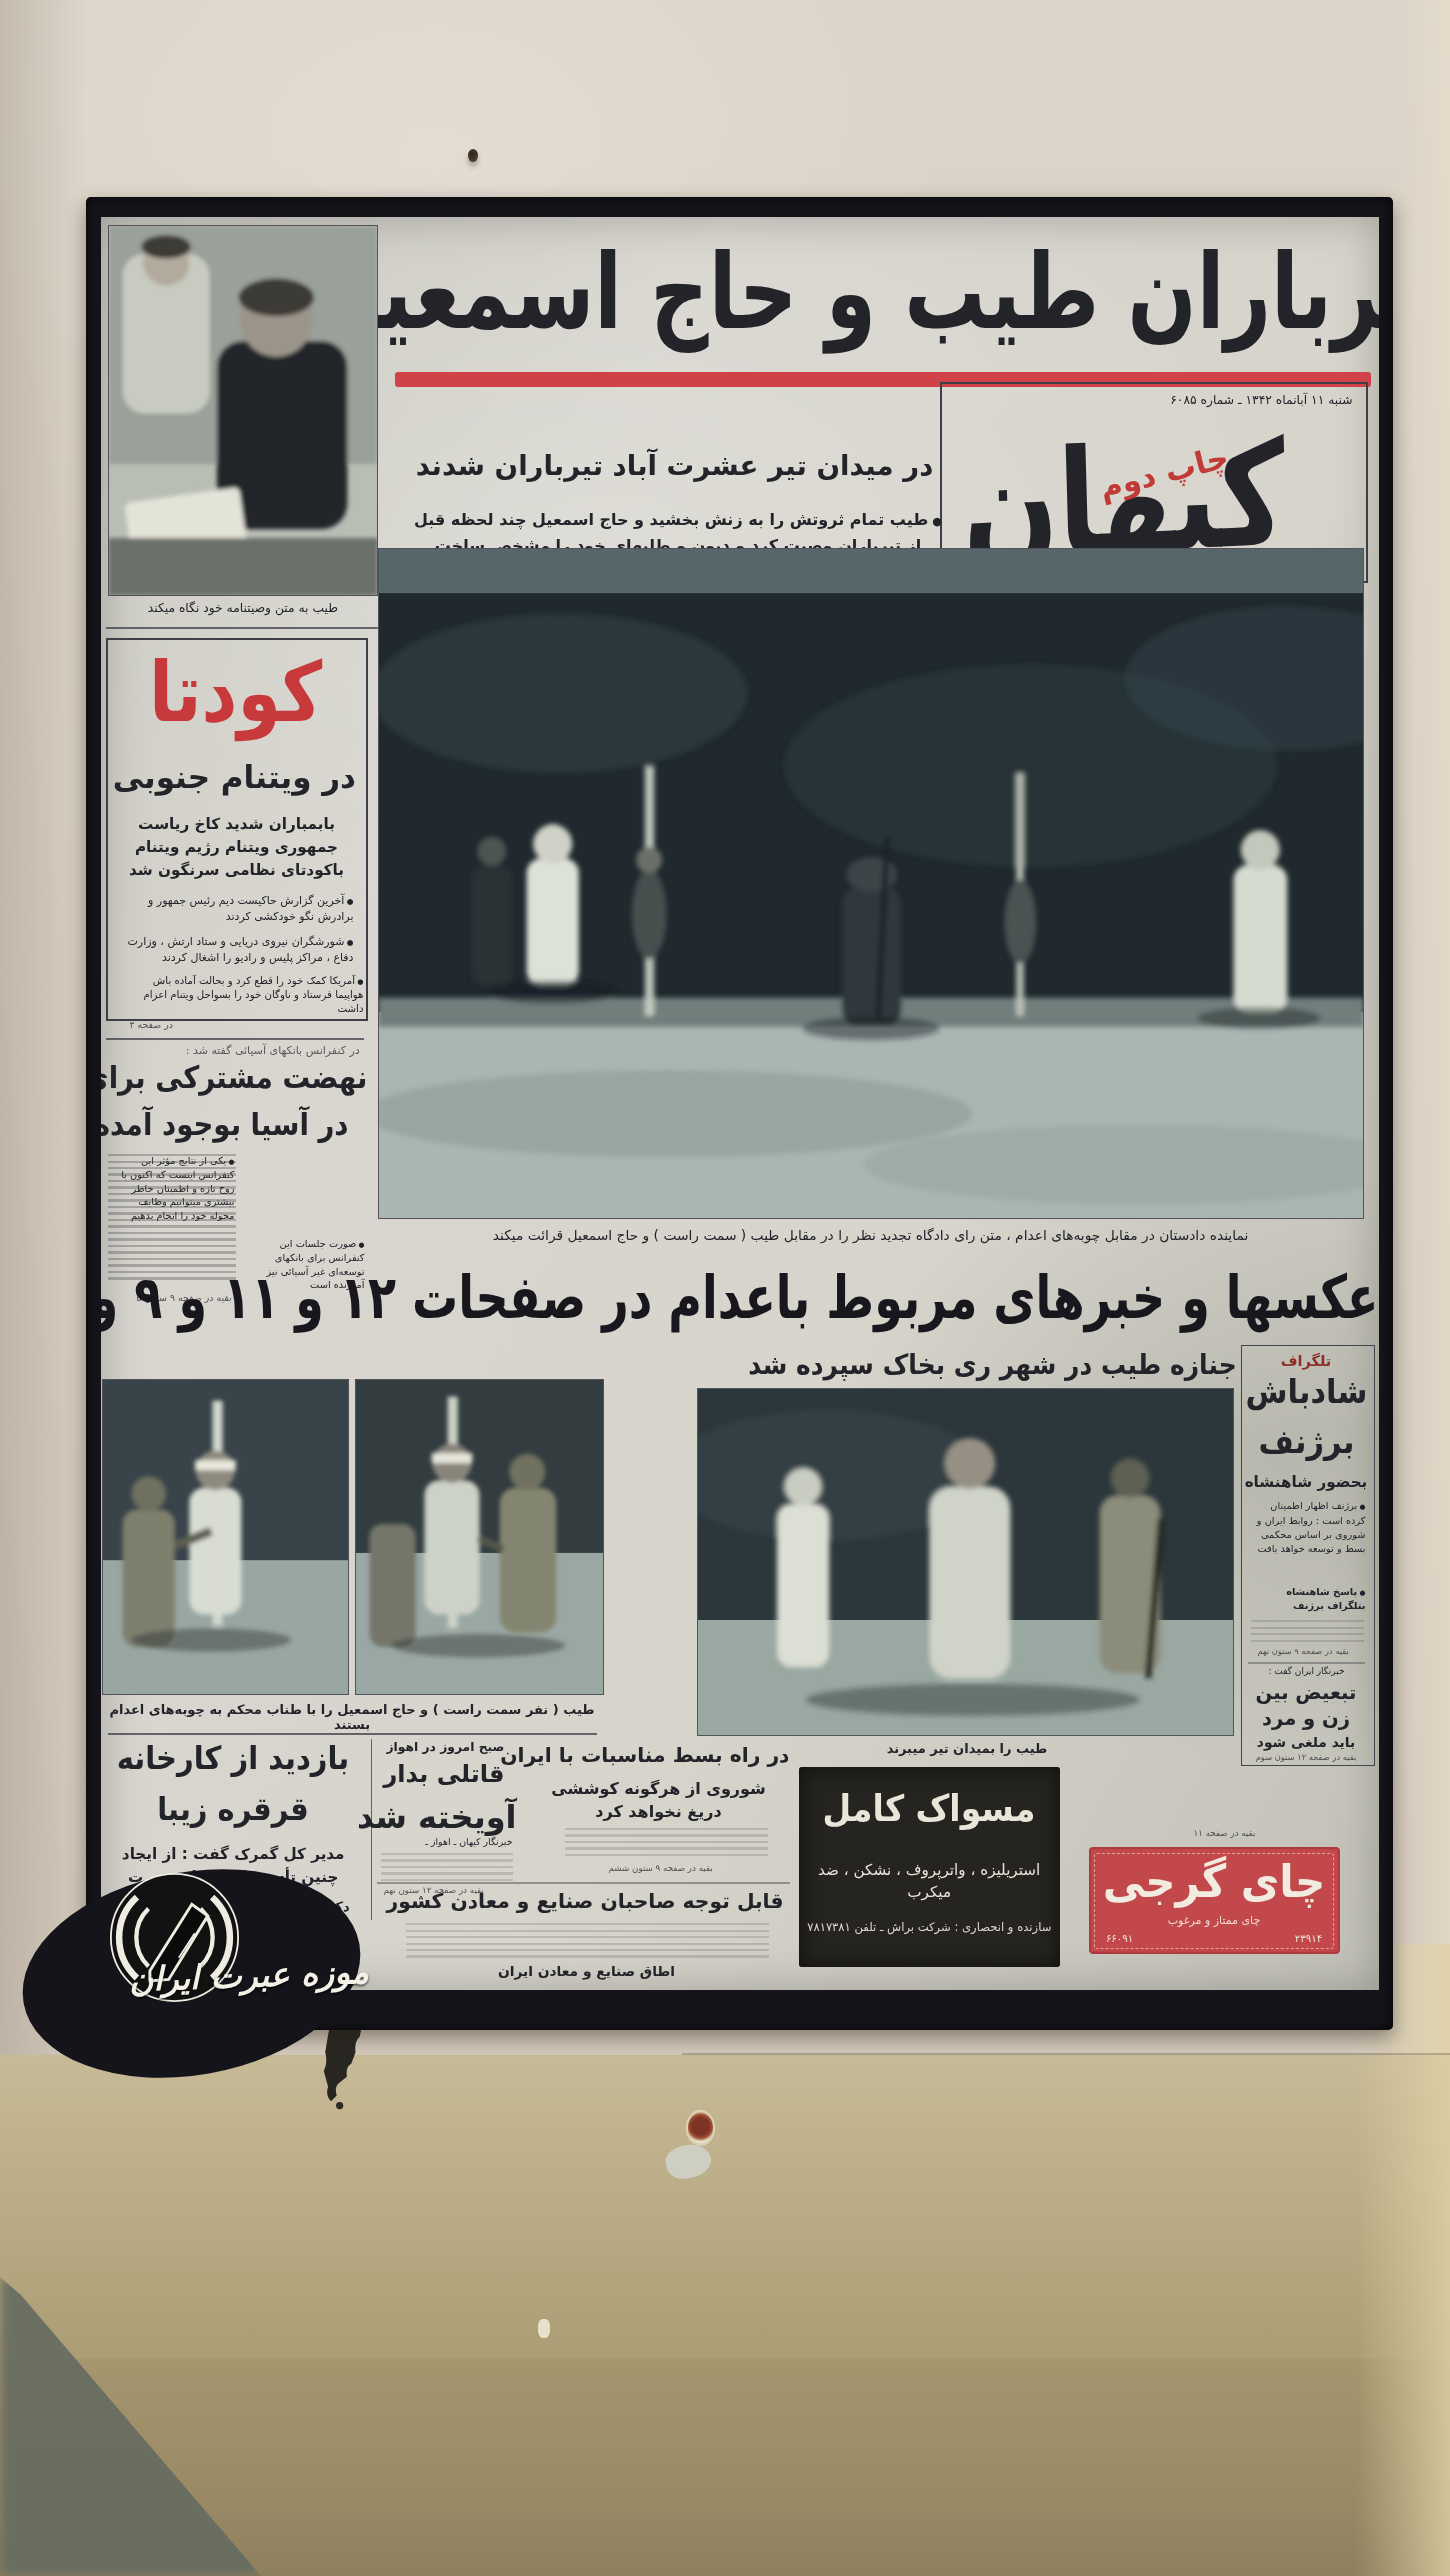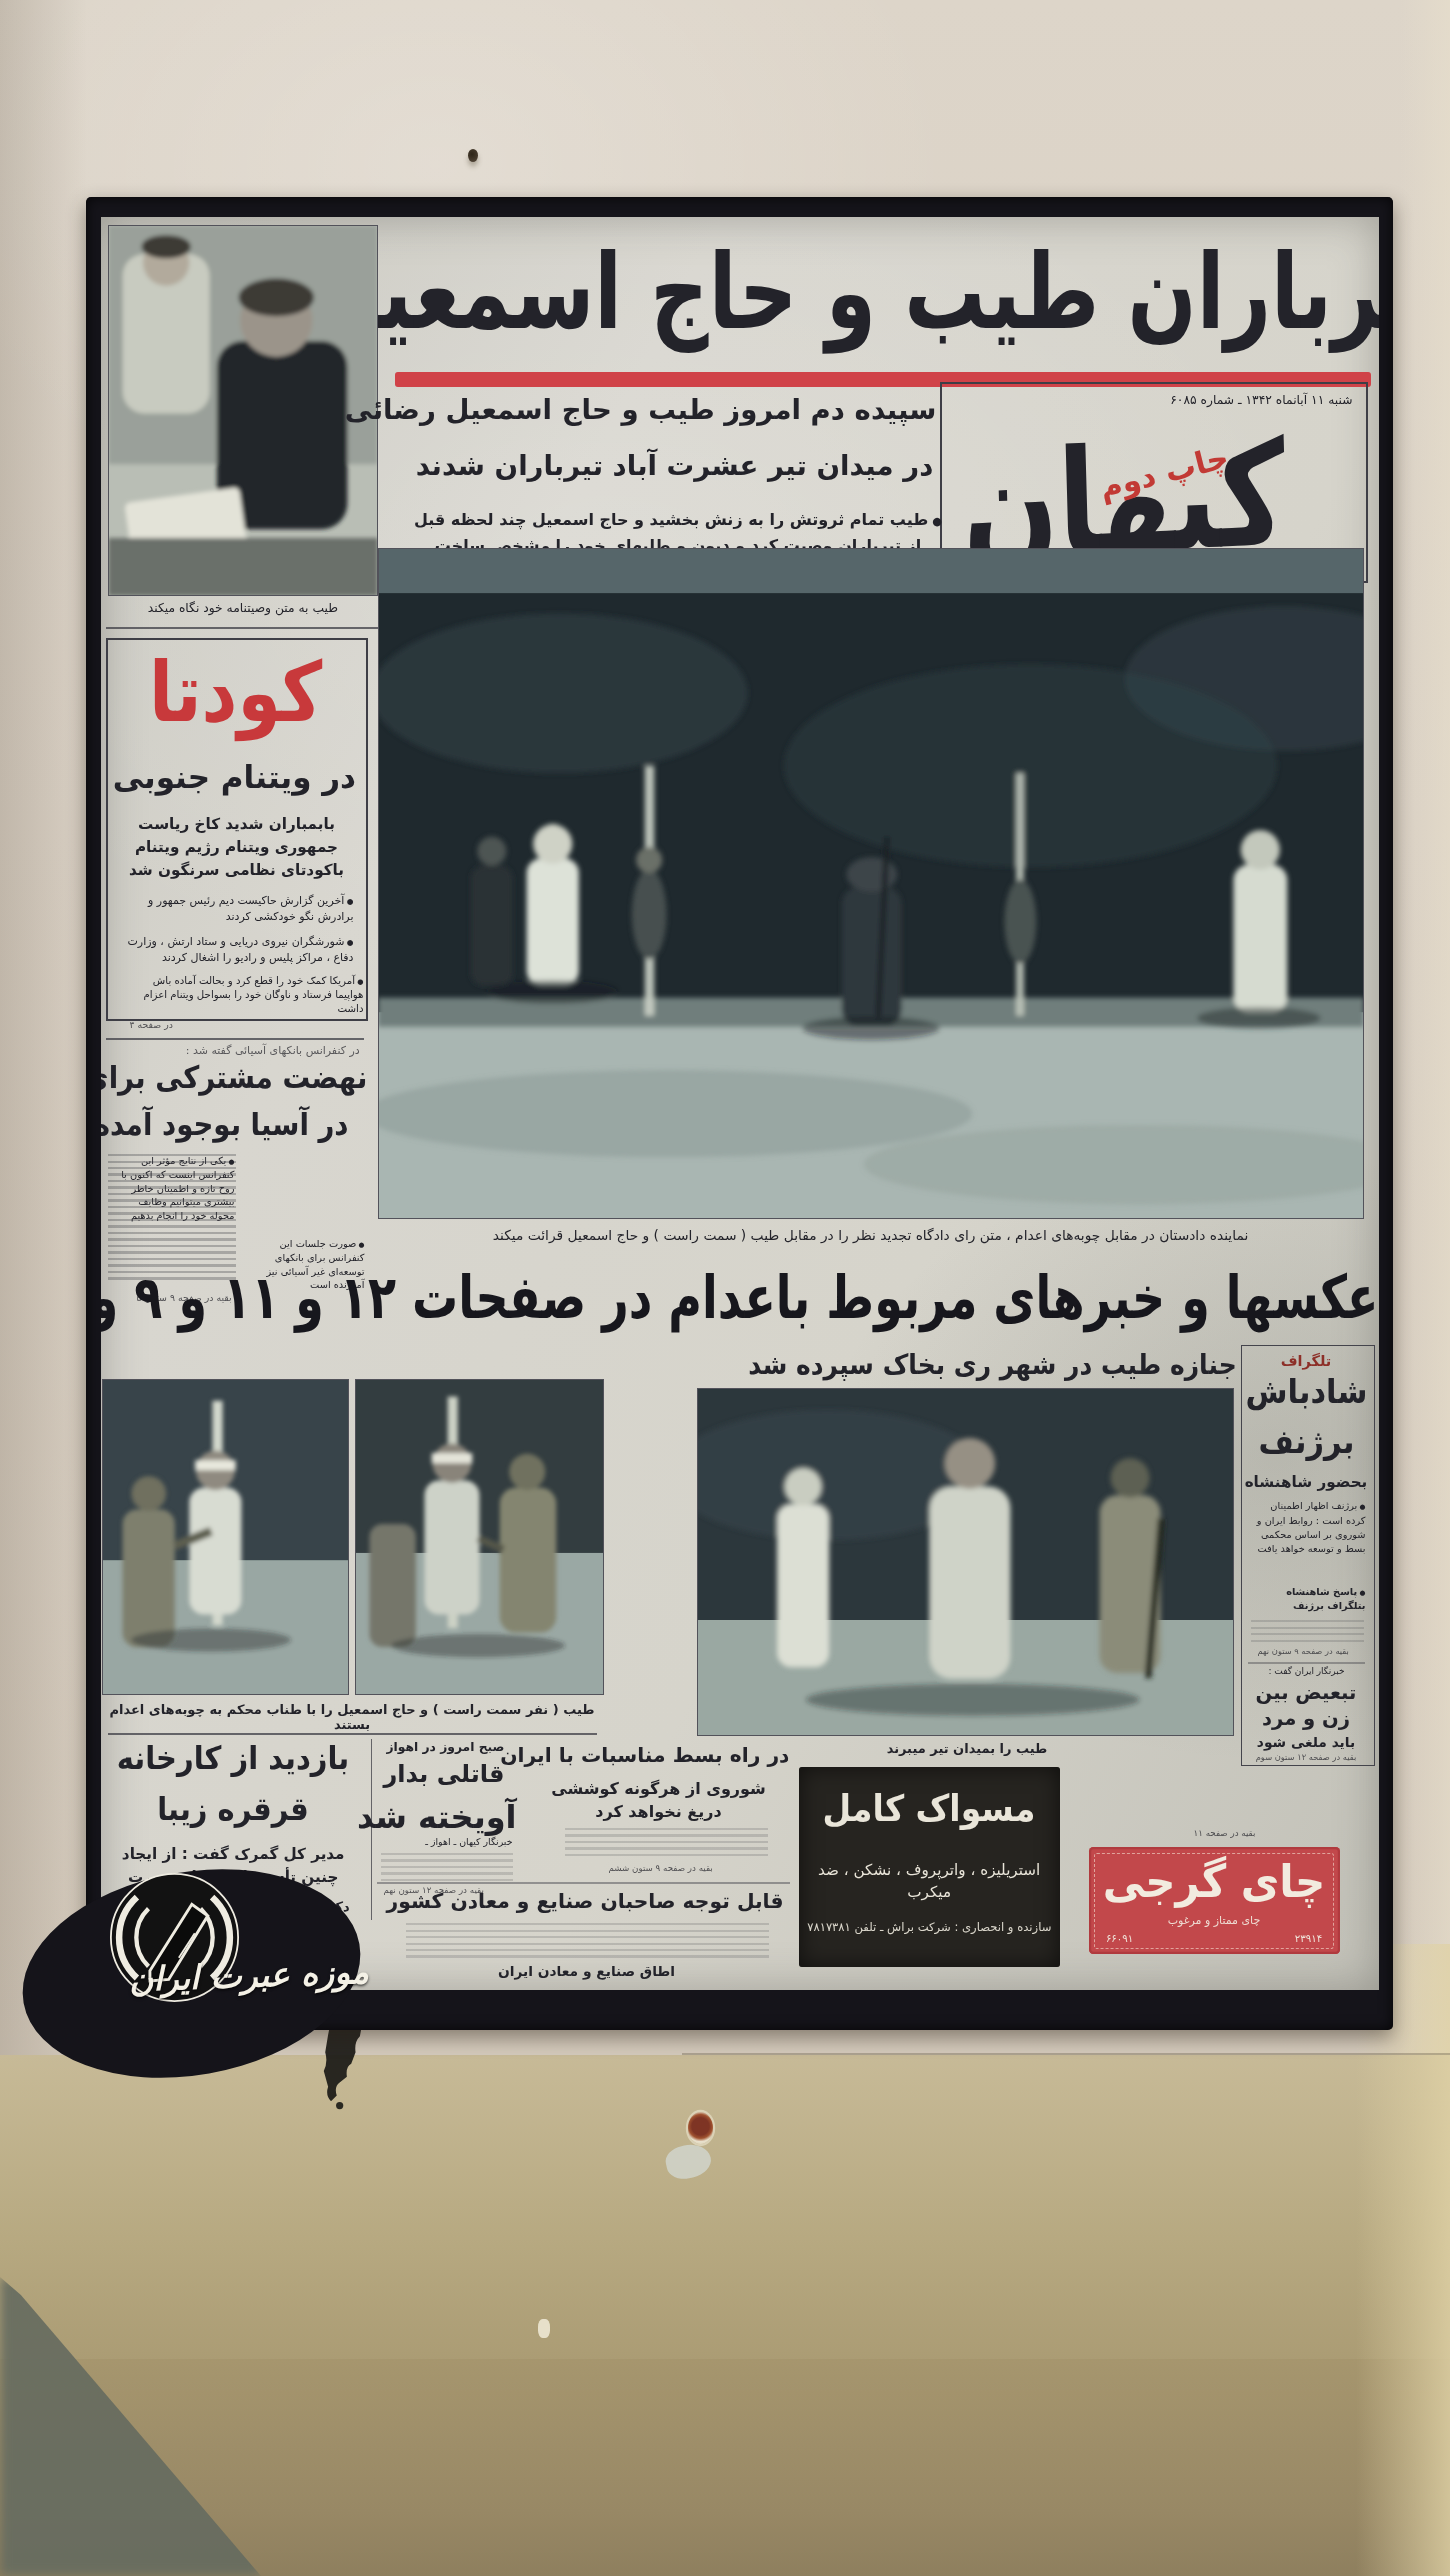--- a/index.html
+++ b/index.html
@@ -115,21 +115,20 @@
     </svg>
     <div class="ink center" style="left:4.4px;top:384px;width:276px;font-size:12.3px;">طیب به متن وصیتنامه خود نگاه میکند</div>
     <div class="hr" style="left:5.8px;top:410px;width:273px;"></div>
 
     <div class="coup-box" style="left:839px;top:165px;width:424px;height:197px;">
       <div class="ink" style="right:13px;top:8.7px;font-size:12.3px;white-space:nowrap;">شنبه ۱۱ آبانماه ۱۳۴۲ ـ شماره ۶۰۸۵</div>
       <div class="ink b" style="left:22px;bottom:0px;font-size:107px;line-height:1;transform:scale(1.05,1.35) rotate(-2deg);transform-origin:left bottom;">کیهان</div>
       <div class="stamp b" style="left:156px;top:71px;font-size:30.5px;transform:rotate(-14deg);">چاپ دوم</div>
     </div>
 
-    <div class="ink b center" style="left:312px;top:176px;width:524px;font-size:27.6px;white-space:nowrap;">سپیده دم امروز طیب و حاج اسمعیل رضائی</div>
     <div class="ink b center" style="left:312px;top:232px;width:524px;font-size:27.6px;white-space:nowrap;">در میدان تیر عشرت آباد تیرباران شدند</div>
     <div class="ink b center deckdot" style="left:312px;top:290px;width:531px;font-size:16px;line-height:1.6;">طیب تمام ثروتش را به زنش بخشید و حاج اسمعیل چند لحظه قبل از تیرباران وصیت کرد و دیون و طلبهای خود را مشخص ساخت</div>
     <div class="ink" style="left:406px;top:397px;font-size:11px;opacity:.8;">در صفحه ۱۰</div>
 
     <svg class="photo-frame" style="left:277px;top:331px;" width="986" height="671" viewBox="0 0 1360 925">
       <defs>
           <filter id="bl2">
             <feGaussianBlur stdDeviation="4"></feGaussianBlur>
           </filter>
         </defs>

